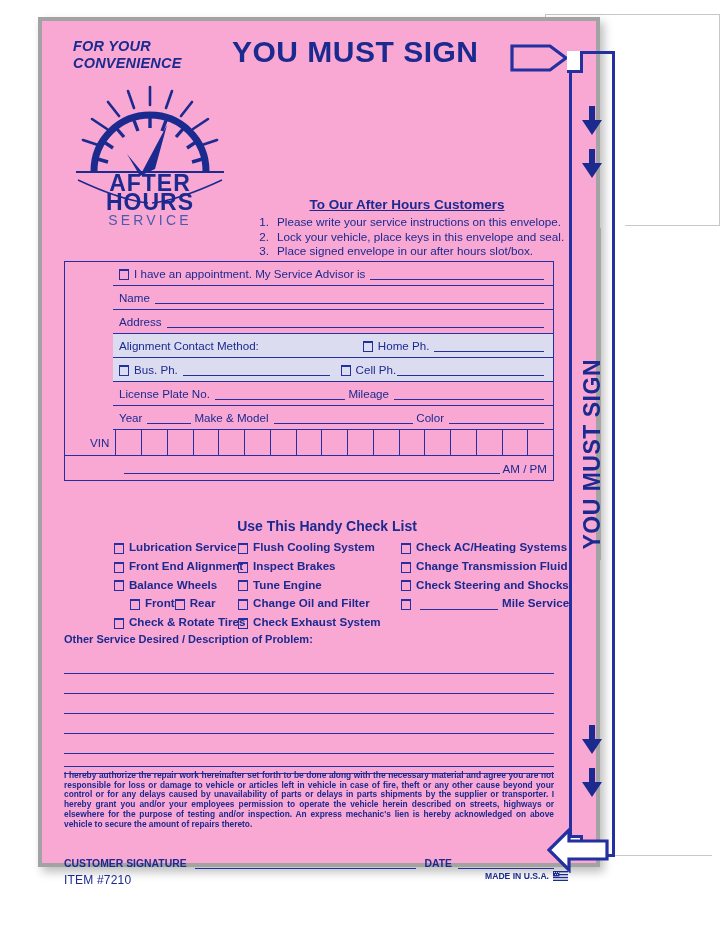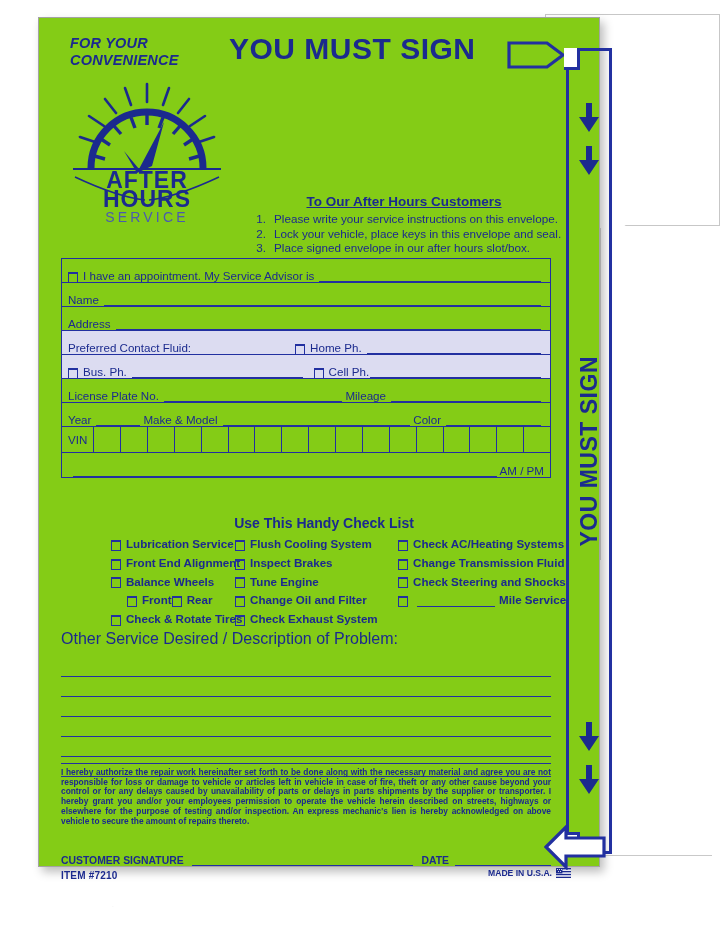--- a/index.html
+++ b/index.html
@@ -79,22 +79,22 @@
     box-shadow: none;
   }
 
   
   #card {
     position: absolute;
     left: 38px;
     top: 17px;
     width: 562px;
     height: 850px;
-    background: #84cc16;
-    border: 1px solid #a3a3a3;
+    background: #f9a8d4;
+    border: 4px solid #a3a3a3;
     box-shadow: 4px 5px 9px rgba(0,0,0,0.26);
     box-sizing: border-box;
   }
 
   
   #header-row {
     position: absolute;
     left: 0; top: 0; right: 0;
     height: 60px;
   }
@@ -179,24 +179,25 @@
     border: 1.6px solid #2230a0;
     box-sizing: border-box;
     color: #1b2a8e;
     font-size: 11.6px;
   }
   .frow {
     position: relative;
     height: 24px;
     border-bottom: 1.4px solid #2230a0;
     display: flex;
-    align-items: flex-end;
+    align-items: center;
     padding: 0 6px;
     box-sizing: border-box;
     white-space: nowrap;
+    margin-left: 48px;
   }
   .frow:last-child { border-bottom: none; }
   .frow.shaded { background: #dcdcf1; }
   .dotline {
     flex: 1 1 auto;
     border-bottom: 1.3px solid #2230a0;
     height: 11px;
     margin: 0 3px 0 5px;
     min-width: 10px;
   }
@@ -222,20 +223,21 @@
     display: flex;
     align-items: stretch;
     border-bottom: 1.4px solid #2230a0;
     padding: 0;
   }
   #vin-label {
     display: flex;
     align-items: center;
     padding: 0 6px;
     flex: none;
+    margin-left: 19px;
   }
   #vin-cells {
     display: flex;
     flex: 1 1 auto;
   }
   .vin-cell {
     flex: 1 1 0;
     border-left: 1.3px solid #2230a0;
   }
 
@@ -281,22 +283,23 @@
 
   
   #other-service {
     position: absolute;
     left: 22px;
     top: 612px;
     width: 490px;
     color: #1b2a8e;
   }
   #other-service-label {
-    font-size: 16px;
+    font-size: 11px;
     margin-bottom: 9px;
+    font-weight: bold;
   }
   .blank-line {
     border-bottom: 1.5px solid #2230a0;
     height: 19px;
   }
 
   
   #legal {
     position: absolute;
     left: 22px;
@@ -333,22 +336,22 @@
     flex: 0 0 96px;
     border-bottom: 1.4px solid #2230a0;
     height: 11px;
     margin-left: 6px;
   }
   #item-no {
     position: absolute;
     left: 22px;
     top: 852px;
     color: #1b2a8e;
-    font-size: 10px;
-    font-weight: bold;
+    font-size: 12px;
+    font-weight: normal;
     letter-spacing: 0.2px;
   }
   #made-in-usa {
     position: absolute;
     right: 28px;
     top: 850px;
     color: #1b2a8e;
     font-size: 8.6px;
     font-weight: bold;
     display: flex;
@@ -520,21 +523,21 @@
       <span class="dotline"></span>
     </div>
 
     <div class="frow">
       <span class="lbl">Address</span>
       <span class="dotline"></span>
     </div>
 
 
     <div class="frow shaded">
-      <span class="lbl">Preferred Contact Fluid:</span>
+      <span class="lbl">Alignment Contact Method:</span>
       <span class="dotline" style="border-bottom:none;flex:0 0 96px;"></span>
       <span class="chk"></span>
       <span class="lbl">Home Ph.</span>
       <span class="dotline"></span>
     </div>
 
     <div class="frow shaded">
       <span class="chk"></span>
       <span class="lbl">Bus. Ph.</span>
       <span class="dotline"></span>

